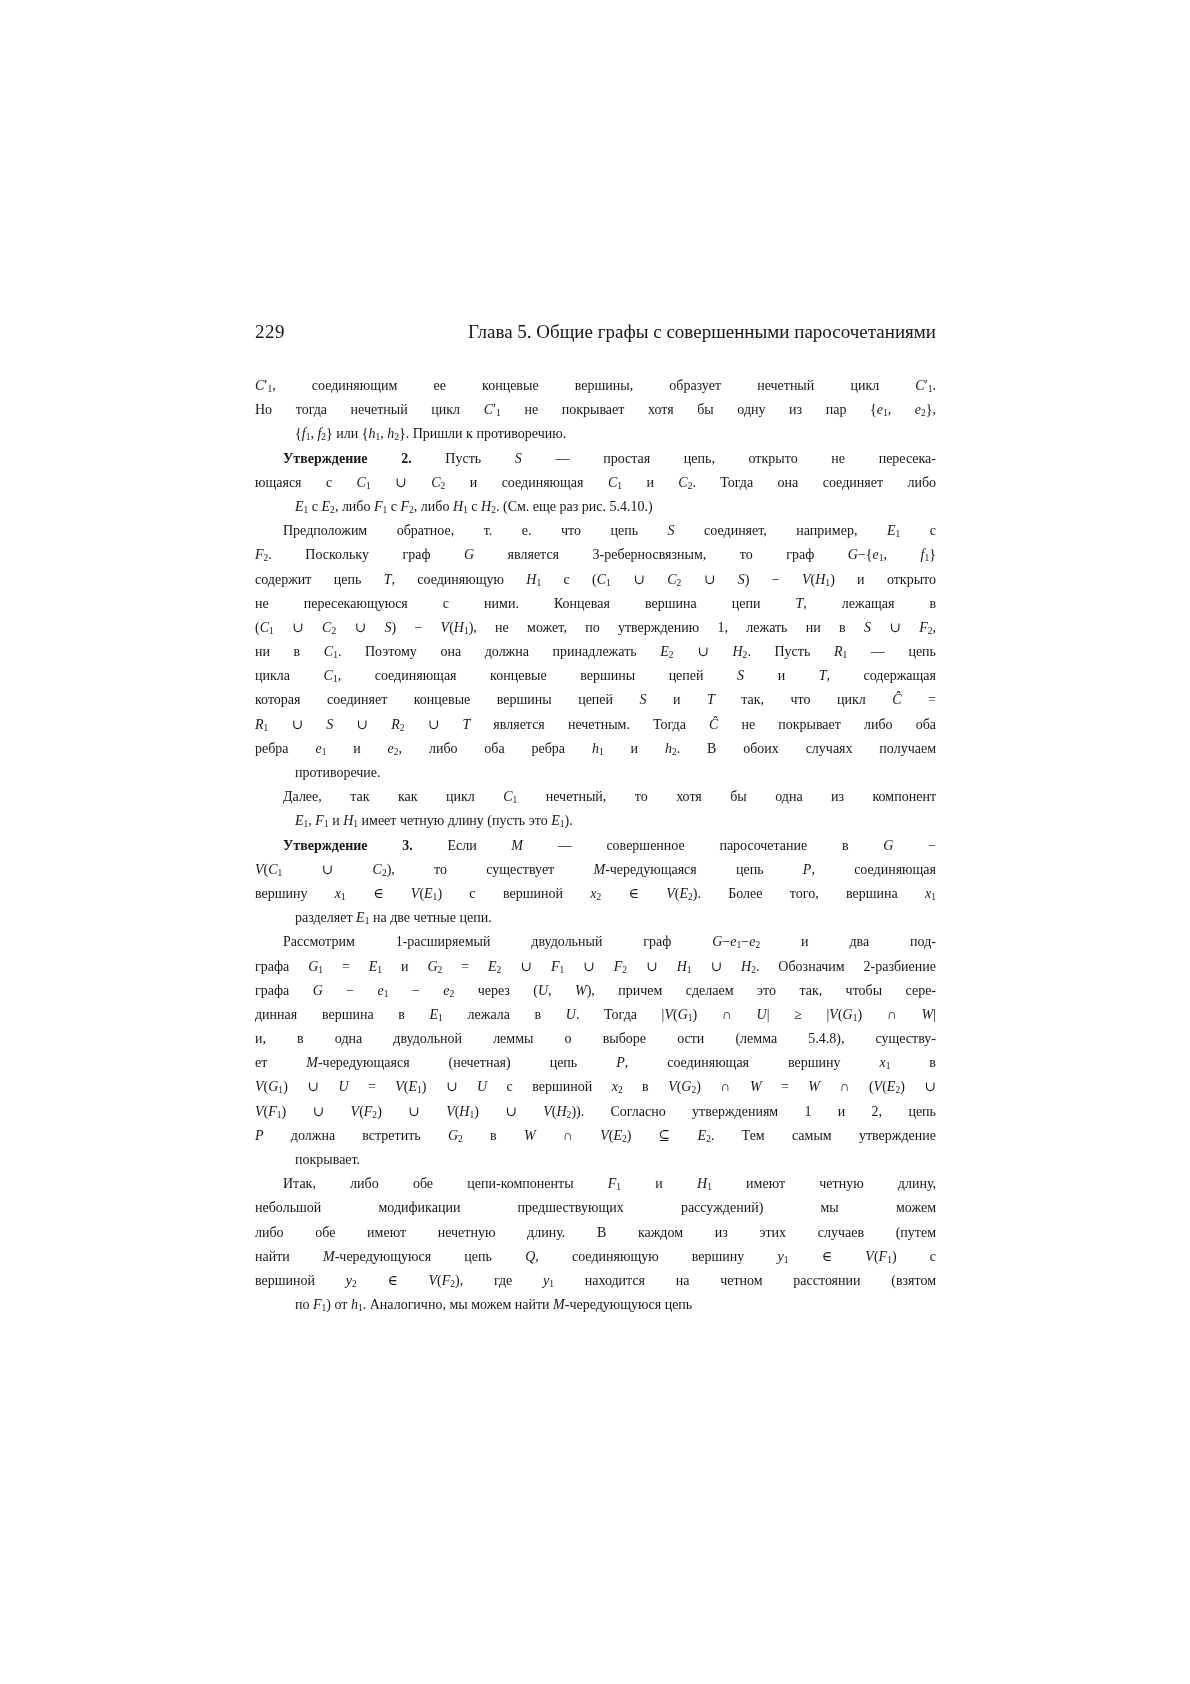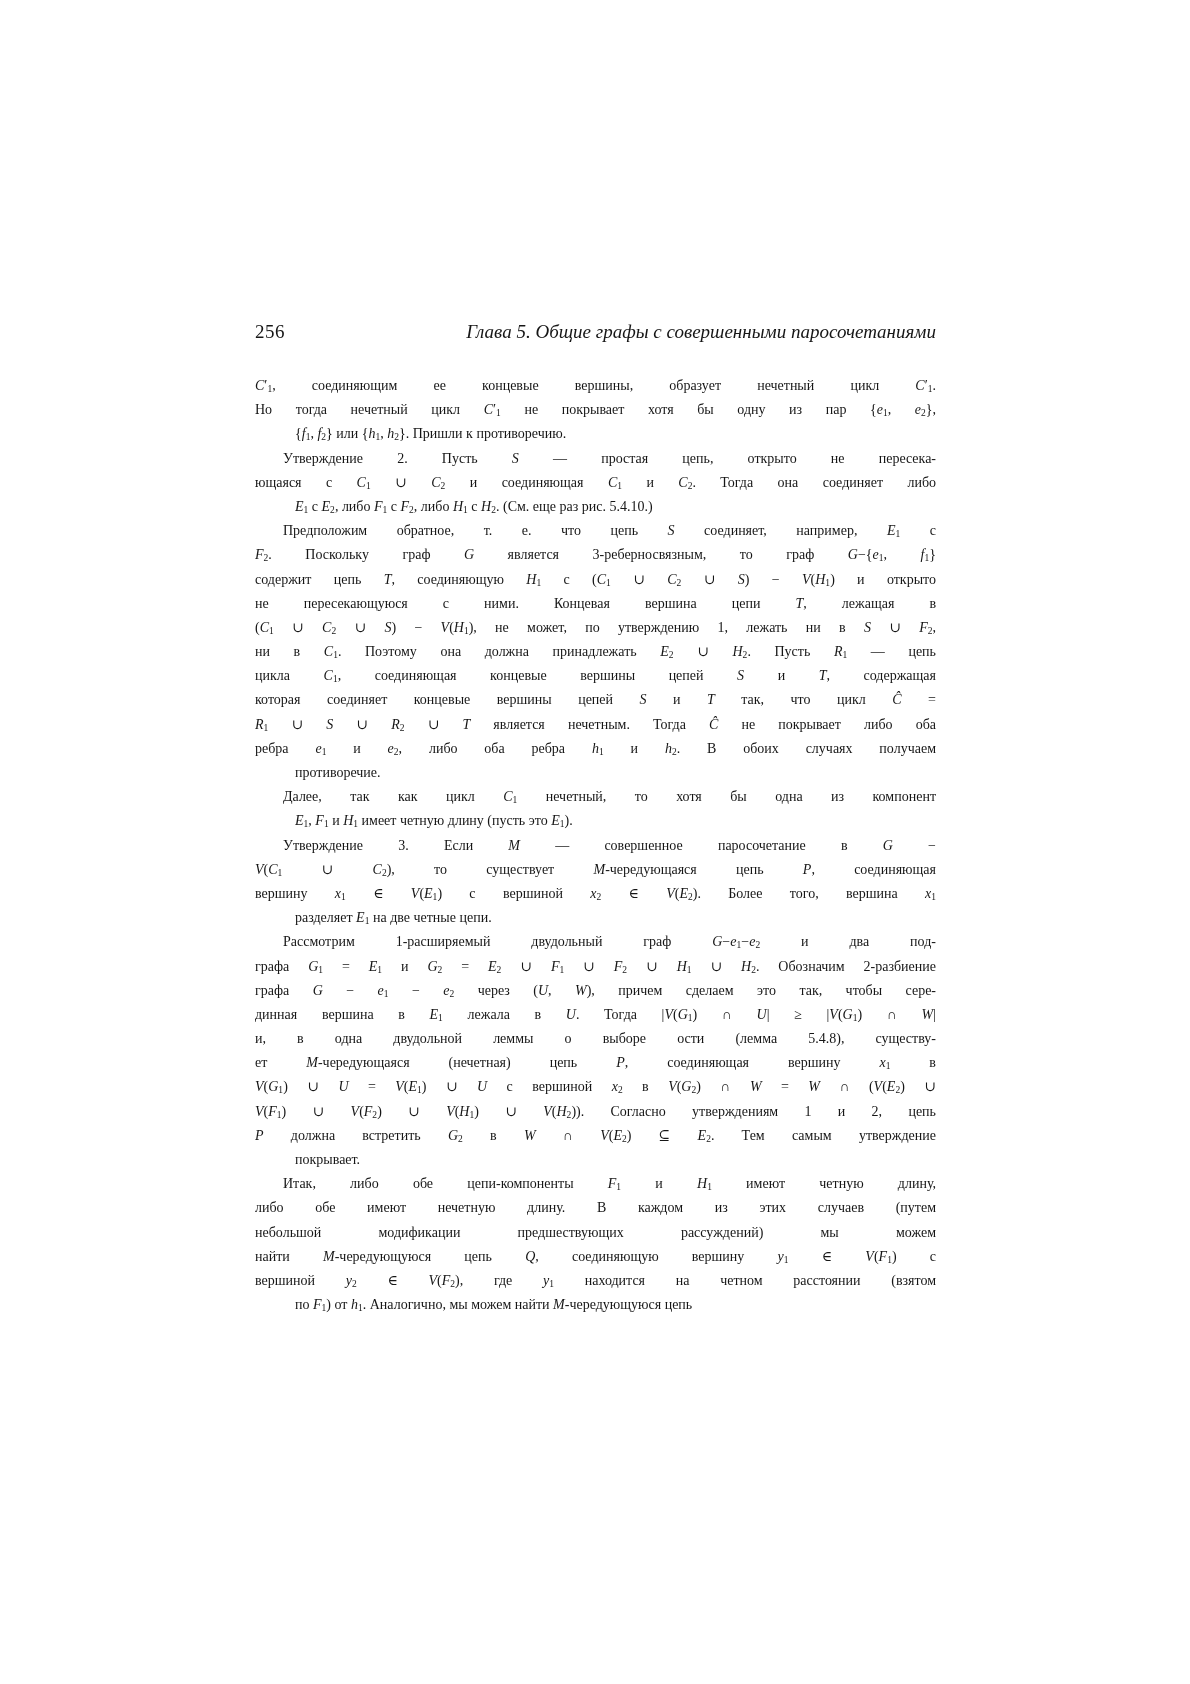--- a/index.html
+++ b/index.html
@@ -21,50 +21,50 @@
     width: 681px;
   }
   .header {
     display: flex;
     justify-content: space-between;
     align-items: baseline;
     font-size: 19px;
     margin-bottom: 31px;
   }
   .page-number { font-style: normal; letter-spacing: 0.5px; }
-  .running-head { font-style: italic; }
+  .running-head { }
   .text-body {
     font-size: 14px;
     line-height: 24.2px;
   }
   .para { margin: 0; }
   .line {
     text-align: justify;
     text-align-last: justify;
     white-space: normal;
     overflow: hidden;
     height: 24.2px;
   }
   .line.last { text-align-last: left; margin-left: 40px; }
   .line.indent { text-indent: 28px; }
   i { font-style: italic; }
-  b { font-weight: normal; }
+  b { font-weight: bold; }
   sub {
     font-size: 68%;
     vertical-align: -0.18em;
     line-height: 0;
   }
 </style>
 </head>
 <body>
 
 <div class="page">
   <div class="content">
     <div class="header">
-      <span class="page-number">256</span>
+      <span class="page-number">229</span>
       <span class="running-head">Глава 5.  Общие графы с совершенными паросочетаниями</span>
     </div>
     <div class="text-body">
         <div class="para">
           <div class="line"><i>C</i>′<sub>1</sub>, соединяющим ее концевые вершины, образует нечетный цикл <i>C</i>′<sub>1</sub>.</div>
           <div class="line">Но тогда нечетный цикл <i>C</i>′<sub>1</sub> не покрывает хотя бы одну из пар {<i>e</i><sub>1</sub>, <i>e</i><sub>2</sub>},</div>
           <div class="line last">{<i>f</i><sub>1</sub>, <i>f</i><sub>2</sub>} или {<i>h</i><sub>1</sub>, <i>h</i><sub>2</sub>}. Пришли к противоречию.</div>
         </div>
         <div class="para">
           <div class="line indent"><b>Утверждение 2.</b> Пусть <i>S</i> — простая цепь, открыто не пересека-</div>
@@ -101,21 +101,21 @@
           <div class="line">динная вершина в <i>E</i><sub>1</sub> лежала в <i>U</i>. Тогда |<i>V</i>(<i>G</i><sub>1</sub>) ∩ <i>U</i>| ≥ |<i>V</i>(<i>G</i><sub>1</sub>) ∩ <i>W</i>|</div>
           <div class="line">и, в одна двудольной леммы о выборе ости (лемма 5.4.8), существу-</div>
           <div class="line">ет <i>M</i>-чередующаяся (нечетная) цепь <i>P</i>, соединяющая вершину <i>x</i><sub>1</sub> в</div>
           <div class="line"><i>V</i>(<i>G</i><sub>1</sub>) ∪ <i>U</i> = <i>V</i>(<i>E</i><sub>1</sub>) ∪ <i>U</i> с вершиной <i>x</i><sub>2</sub> в <i>V</i>(<i>G</i><sub>2</sub>) ∩ <i>W</i> = <i>W</i> ∩ (<i>V</i>(<i>E</i><sub>2</sub>) ∪</div>
           <div class="line"><i>V</i>(<i>F</i><sub>1</sub>) ∪ <i>V</i>(<i>F</i><sub>2</sub>) ∪ <i>V</i>(<i>H</i><sub>1</sub>) ∪ <i>V</i>(<i>H</i><sub>2</sub>)). Согласно утверждениям 1 и 2, цепь</div>
           <div class="line"><i>P</i> должна встретить <i>G</i><sub>2</sub> в <i>W</i> ∩ <i>V</i>(<i>E</i><sub>2</sub>) ⊆ <i>E</i><sub>2</sub>. Тем самым утверждение</div>
           <div class="line last">покрывает.</div>
         </div>
         <div class="para">
           <div class="line indent">Итак, либо обе цепи-компоненты <i>F</i><sub>1</sub> и <i>H</i><sub>1</sub> имеют четную длину,</div>
+          <div class="line">небольшой модификации предшествующих рассуждений) мы можем</div>
           <div class="line">либо обе имеют нечетную длину. В каждом из этих случаев (путем</div>
-          <div class="line">небольшой модификации предшествующих рассуждений) мы можем</div>
           <div class="line">найти <i>M</i>-чередующуюся цепь <i>Q</i>, соединяющую вершину <i>y</i><sub>1</sub> ∈ <i>V</i>(<i>F</i><sub>1</sub>) с</div>
           <div class="line">вершиной <i>y</i><sub>2</sub> ∈ <i>V</i>(<i>F</i><sub>2</sub>), где <i>y</i><sub>1</sub> находится на четном расстоянии (взятом</div>
           <div class="line last">по <i>F</i><sub>1</sub>) от <i>h</i><sub>1</sub>. Аналогично, мы можем найти <i>M</i>-чередующуюся цепь</div>
         </div>
       </div>
   </div>
 </div>
 
 </body></html>

